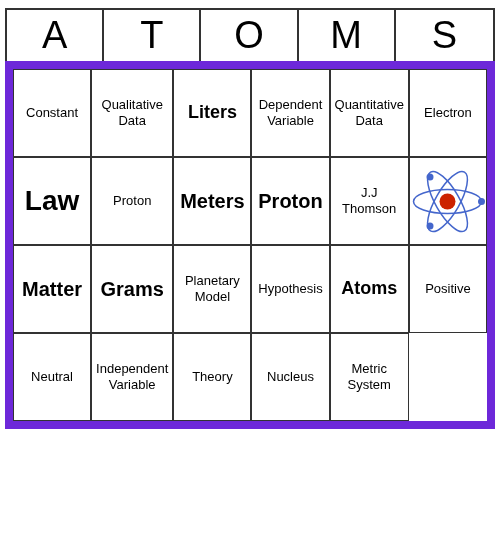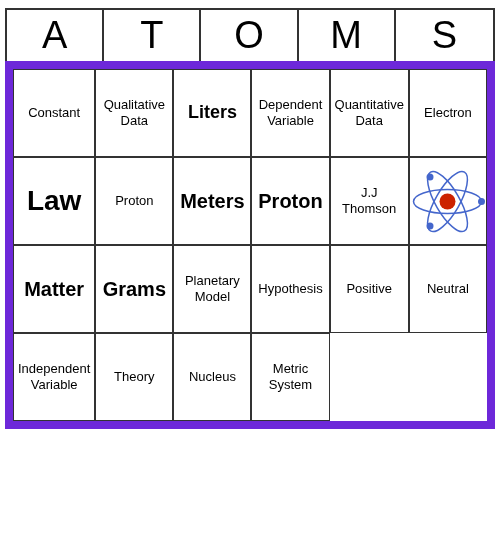--- a/index.html
+++ b/index.html
@@ -111,20 +111,21 @@
         <circle cx="71.5" cy="37.5" r="3.5" fill="#4466cc"></circle>
         <circle cx="20" cy="13" r="3.5" fill="#4466cc"></circle>
         <circle cx="20" cy="62" r="3.5" fill="#4466cc"></circle>
       </svg>
     </div>
     <div class="cell medium-text">Matter</div>
     <div class="cell medium-text">Grams</div>
 
     <div class="cell">Planetary Model</div>
     <div class="cell">Hypothesis</div>
+    <div class="cell large-text">Atoms</div>
     <div class="cell">Positive</div>
     <div class="cell">Neutral</div>
 
     <div class="cell">Independent Variable</div>
     <div class="cell">Theory</div>
     <div class="cell">Nucleus</div>
     <div class="cell">Metric System</div>
   </div>
 </div>
 

